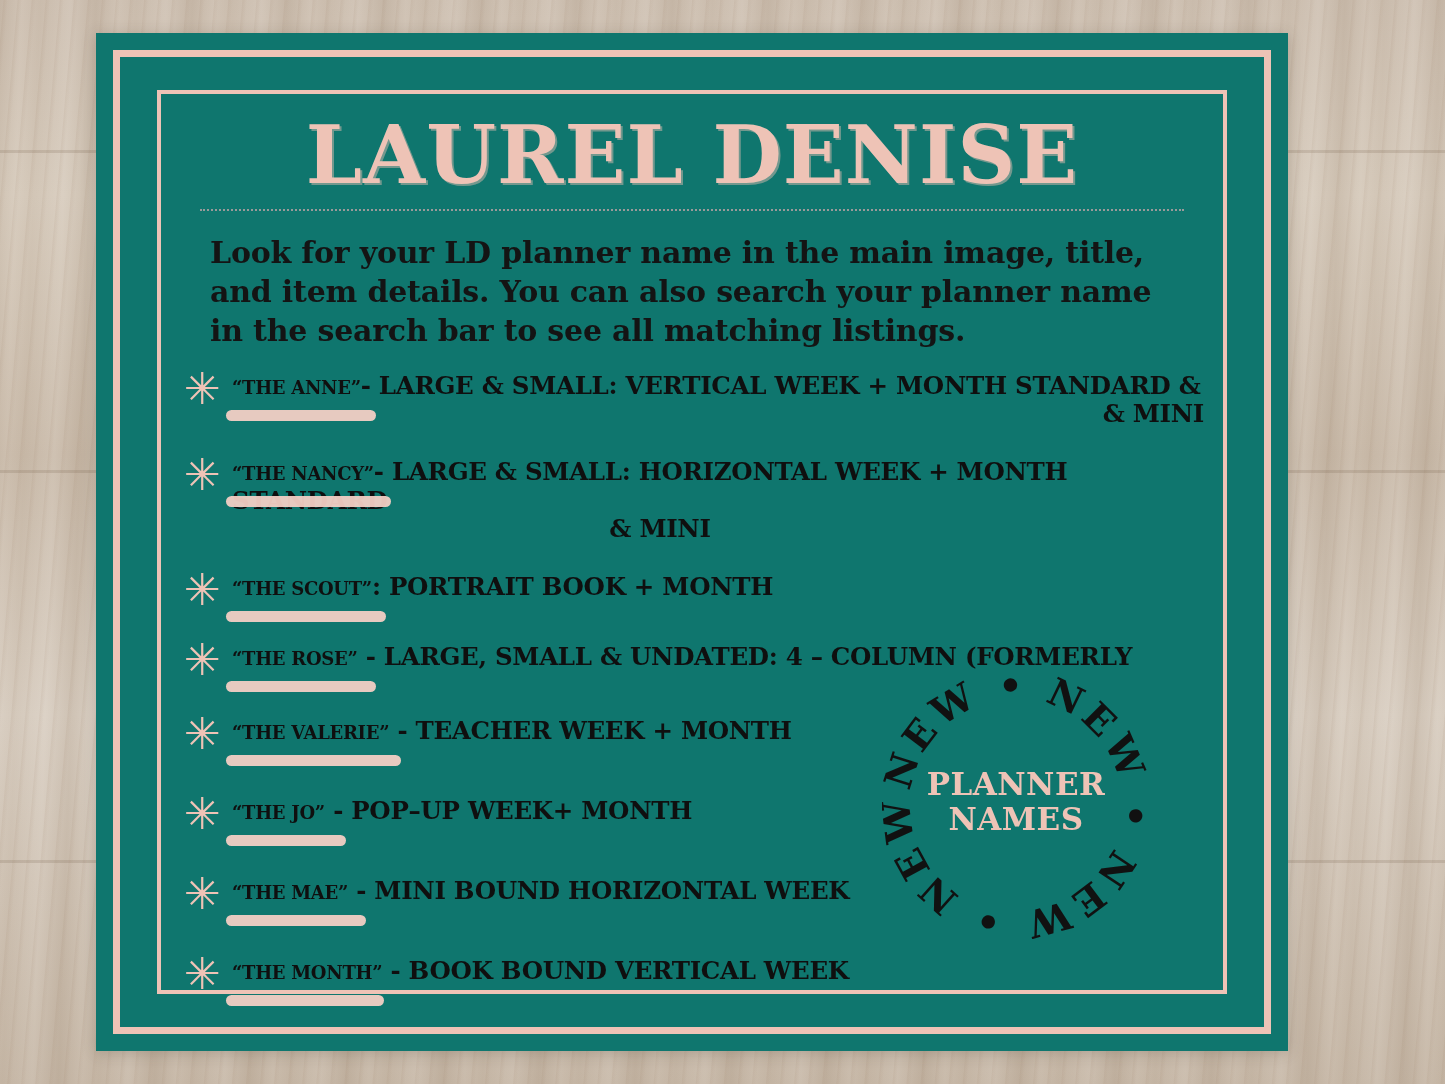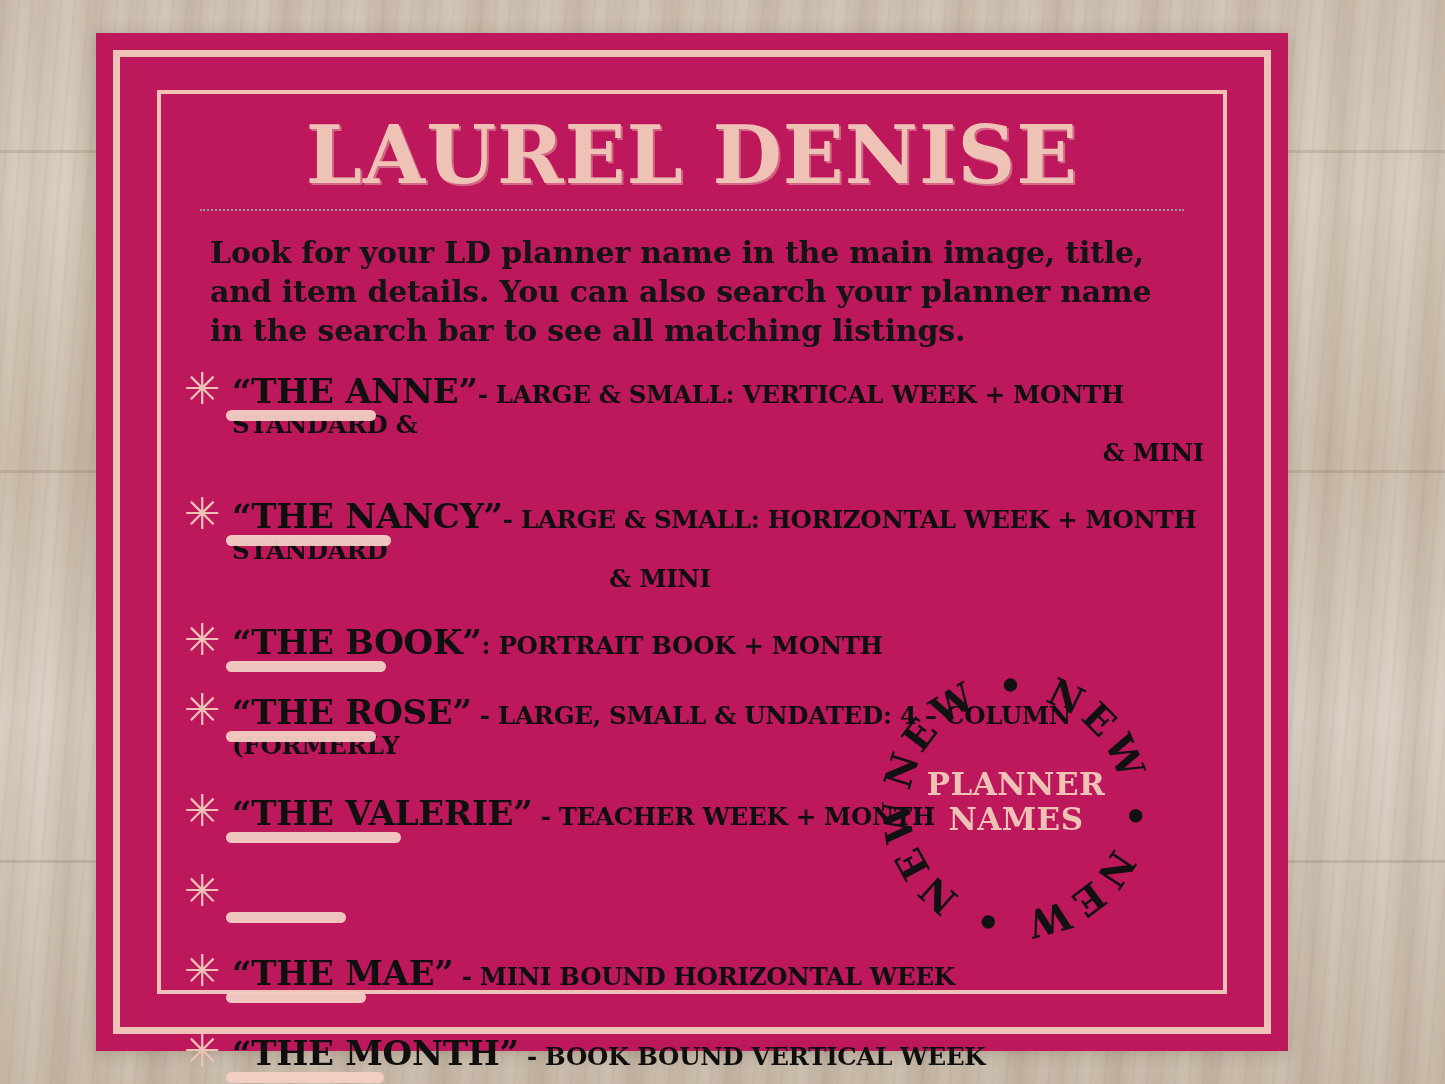--- a/index.html
+++ b/index.html
@@ -40,21 +40,21 @@
     background: rgba(110,86,64,0.18);
   }
 
   
   .paper {
     position: absolute;
     left: 96px;
     top: 33px;
     width: 1192px;
     height: 1018px;
-    background: #be185d;
+    background: #0f766e;
     box-shadow: 0 2px 14px rgba(70,50,35,0.22);
   }
   .paper-border {
     position: absolute;
     left: 17px;
     top: 17px;
     right: 17px;
     bottom: 17px;
     border: 7px solid #eec3b6;
   }
@@ -137,21 +137,21 @@
     opacity: 0.95;
   }
   .line-txt {
     font-family: "DejaVu Serif", serif;
     font-weight: bold;
     color: #0f0f0f;
     font-size: 24.5px;
     line-height: 1.15;
     letter-spacing: -0.3px;
   }
-  .line-txt .nm { font-size: 34px; }
+  .line-txt .nm { font-size: 18px; }
   .line2 {
     display: block;
     text-align: right;
     padding-right: 4px;
   }
   .line2.center { text-align: center; padding-right: 120px; }
 
   
   .badge {
     position: absolute;
@@ -211,21 +211,21 @@
         <span class="line-txt">
           <span class="nm">“THE NANCY”</span><span>- LARGE &amp; SMALL:   HORIZONTAL WEEK + MONTH STANDARD</span>
           <span class="line2 center">&amp; MINI</span>
         </span>
       </div>
 
       <div class="row">
         <span class="star">✳</span>
         <span class="brush" style="width:160px"></span>
         <span class="line-txt">
-          <span class="nm">“THE BOOK”</span><span>:   PORTRAIT BOOK + MONTH</span>
+          <span class="nm">“THE SCOUT”</span><span>:   PORTRAIT BOOK + MONTH</span>
         </span>
       </div>
 
       <div class="row" style="margin-bottom:34px">
         <span class="star">✳</span>
         <span class="brush" style="width:150px"></span>
         <span class="line-txt">
           <span class="nm">“THE ROSE”</span><span> -  LARGE, SMALL &amp; UNDATED:   4 – COLUMN (FORMERLY</span>
         </span>
       </div>
@@ -234,20 +234,23 @@
         <span class="star">✳</span>
         <span class="brush" style="width:175px"></span>
         <span class="line-txt">
           <span class="nm">“THE VALERIE”</span><span> -  TEACHER WEEK + MONTH</span>
         </span>
       </div>
 
       <div class="row" style="margin-bottom:40px">
         <span class="star">✳</span>
         <span class="brush" style="width:120px"></span>
+        <span class="line-txt">
+          <span class="nm">“THE JO”</span><span> -  POP–UP WEEK+ MONTH</span>
+        </span>
       </div>
 
       <div class="row" style="margin-bottom:40px">
         <span class="star">✳</span>
         <span class="brush" style="width:140px"></span>
         <span class="line-txt">
           <span class="nm">“THE MAE”</span><span> -  MINI BOUND HORIZONTAL WEEK</span>
         </span>
       </div>
 

